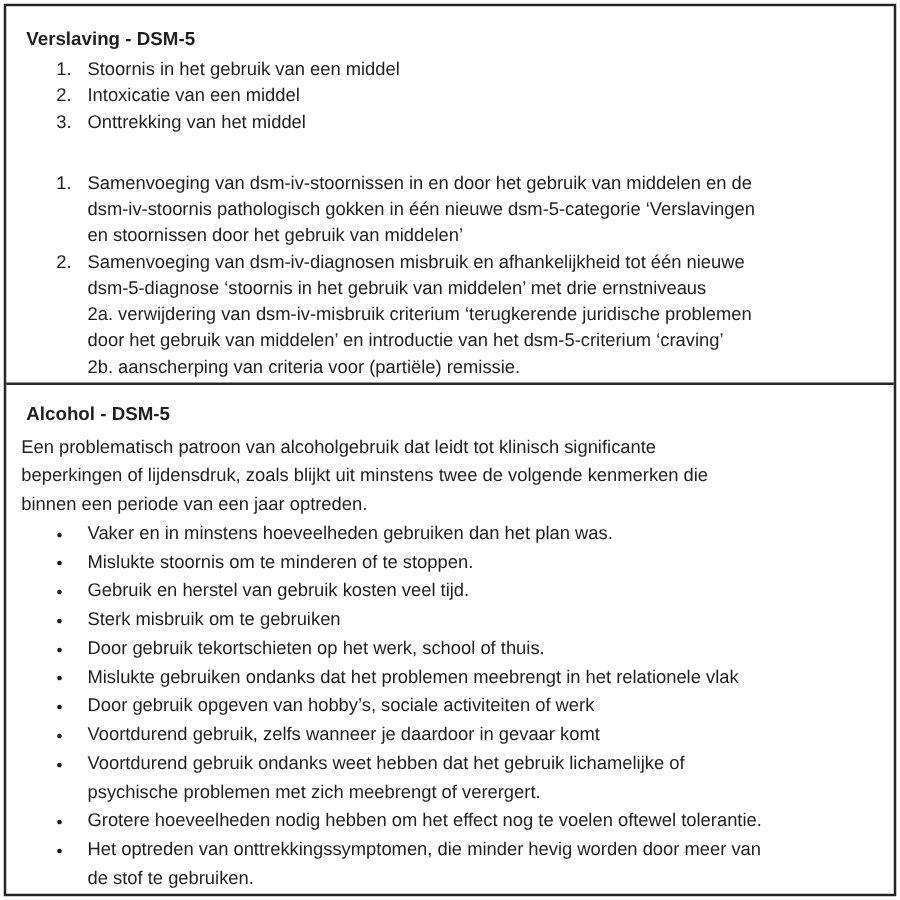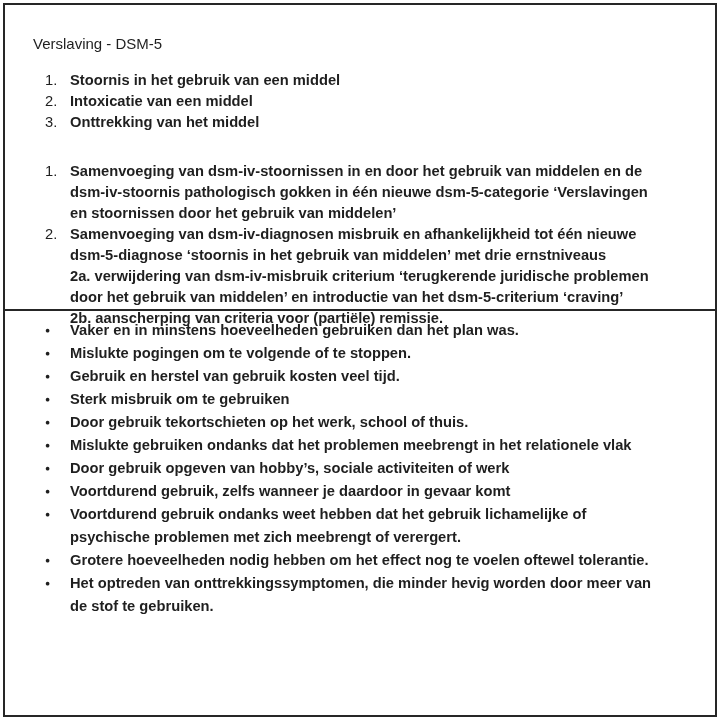--- a/index.html
+++ b/index.html
@@ -34,22 +34,22 @@
     border-bottom: 2px solid #262626;
     line-height: 21px;
   }
   .sec2 {
     flex: 1;
     line-height: 23px;
     padding-top: 8px;
   }
   h1.sec-title {
     font-size: 15px;
-    font-weight: 400;
-    margin: 16px;
+    font-weight: 700;
+    margin: 4px;
     line-height: inherit;
   }
   .para {
     margin: 0;
   }
   .pre {
     white-space: pre-line;
   }
   .row {
     display: flex;
@@ -59,21 +59,20 @@
     flex: 0 0 25px;
     margin-left: 28px;
   }
   .ulist .marker {
     font-size: 8.5px;
     line-height: inherit;
   }
   .txt {
     flex: 1;
     white-space: pre-line;
-    font-weight: bold;
   }
   .spacer {
     height: 28px;
   }
 </style>
 </head>
 <body>
 
 <div class="page">
 
@@ -110,30 +109,34 @@
         <span class="txt">Samenvoeging van dsm-iv-diagnosen misbruik en afhankelijkheid tot één nieuwe
 dsm-5-diagnose ‘stoornis in het gebruik van middelen’ met drie ernstniveaus
 2a. verwijdering van dsm-iv-misbruik criterium ‘terugkerende juridische problemen
 door het gebruik van middelen’ en introductie van het dsm-5-criterium ‘craving’
 2b. aanscherping van criteria voor (partiële) remissie.</span>
       </div>
     </div>
   </section>
 
   <section class="sec sec2">
+    <h1 class="sec-title">Alcohol - DSM-5</h1>
 
+    <p class="para pre">Een problematisch patroon van alcoholgebruik dat leidt tot klinisch significante
+beperkingen of lijdensdruk, zoals blijkt uit minstens twee de volgende kenmerken die
+binnen een periode van een jaar optreden.</p>
 
     <div class="ulist">
       <div class="row">
         <span class="marker">●</span>
         <span class="txt">Vaker en in minstens hoeveelheden gebruiken dan het plan was.</span>
       </div>
       <div class="row">
         <span class="marker">●</span>
-        <span class="txt">Mislukte pogingen om te volgende of te stoppen.</span>
+        <span class="txt">Mislukte stoornis om te minderen of te stoppen.</span>
       </div>
       <div class="row">
         <span class="marker">●</span>
         <span class="txt">Gebruik en herstel van gebruik kosten veel tijd.</span>
       </div>
       <div class="row">
         <span class="marker">●</span>
         <span class="txt">Sterk misbruik om te gebruiken</span>
       </div>
       <div class="row">

